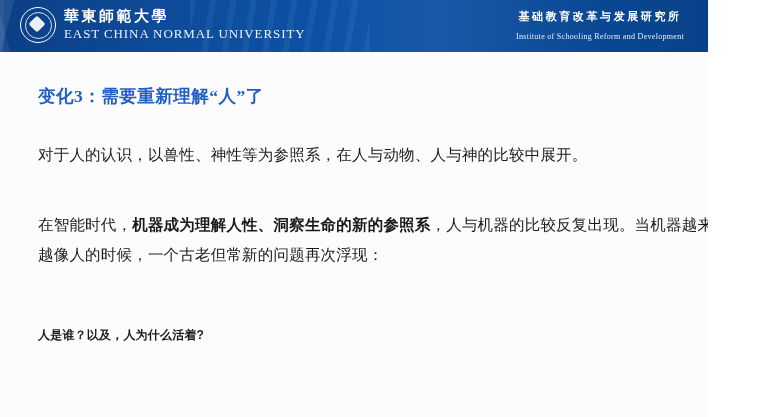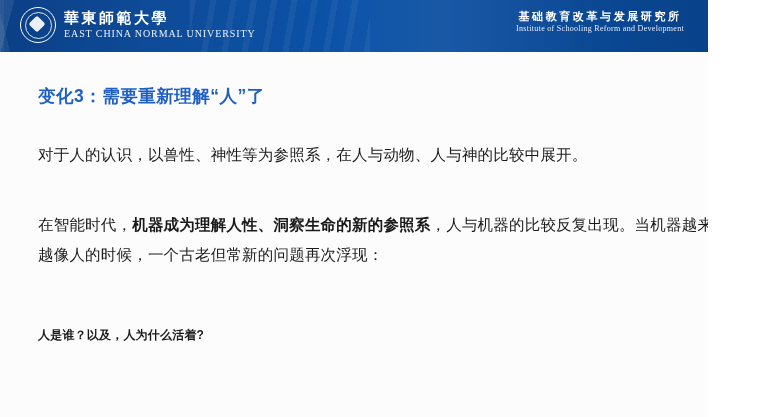--- a/index.html
+++ b/index.html
@@ -100,21 +100,21 @@
     color: #ffffff;
     font-family: "Liberation Serif", serif;
     font-size: 15px;
     letter-spacing: 2.5px;
     font-weight: 700;
     white-space: nowrap;
   }
   .uni-en {
     color: #eaf2ff;
     font-family: "Liberation Serif", serif;
-    font-size: 10px;
+    font-size: 13px;
     letter-spacing: 0.9px;
     margin-top: 2px;
     white-space: nowrap;
   }
 
   
   .inst-block {
     position: absolute;
     top: 10px;
     right: 78px;
@@ -127,21 +127,21 @@
     font-size: 11px;
     letter-spacing: 2.6px;
     font-weight: 700;
     white-space: nowrap;
   }
   .inst-en {
     color: #e6efff;
     font-family: "Liberation Serif", serif;
     font-size: 8px;
     letter-spacing: 0.3px;
-    margin-top: 1px;
+    margin-top: 9px;
     white-space: nowrap;
   }
 
   
   .inst-emblem {
     position: absolute;
     top: 8px;
     right: 14px;
     width: 36px;
     height: 36px;
@@ -174,21 +174,21 @@
     left: 0;
     width: 762px;
     height: 365px;
     background: #fcfcfc;
   }
   .slide-title {
     position: absolute;
     top: 32px;
     left: 38px;
     color: #1f5fc4;
-    font-family: Liberation Sans, sans-serif;
+    font-family: Liberation Serif, serif;
     font-size: 17.5px;
     font-weight: 700;
     letter-spacing: 0.5px;
     white-space: nowrap;
   }
   .para {
     position: absolute;
     left: 38px;
     width: 690px;
     color: #1a1a1a;

